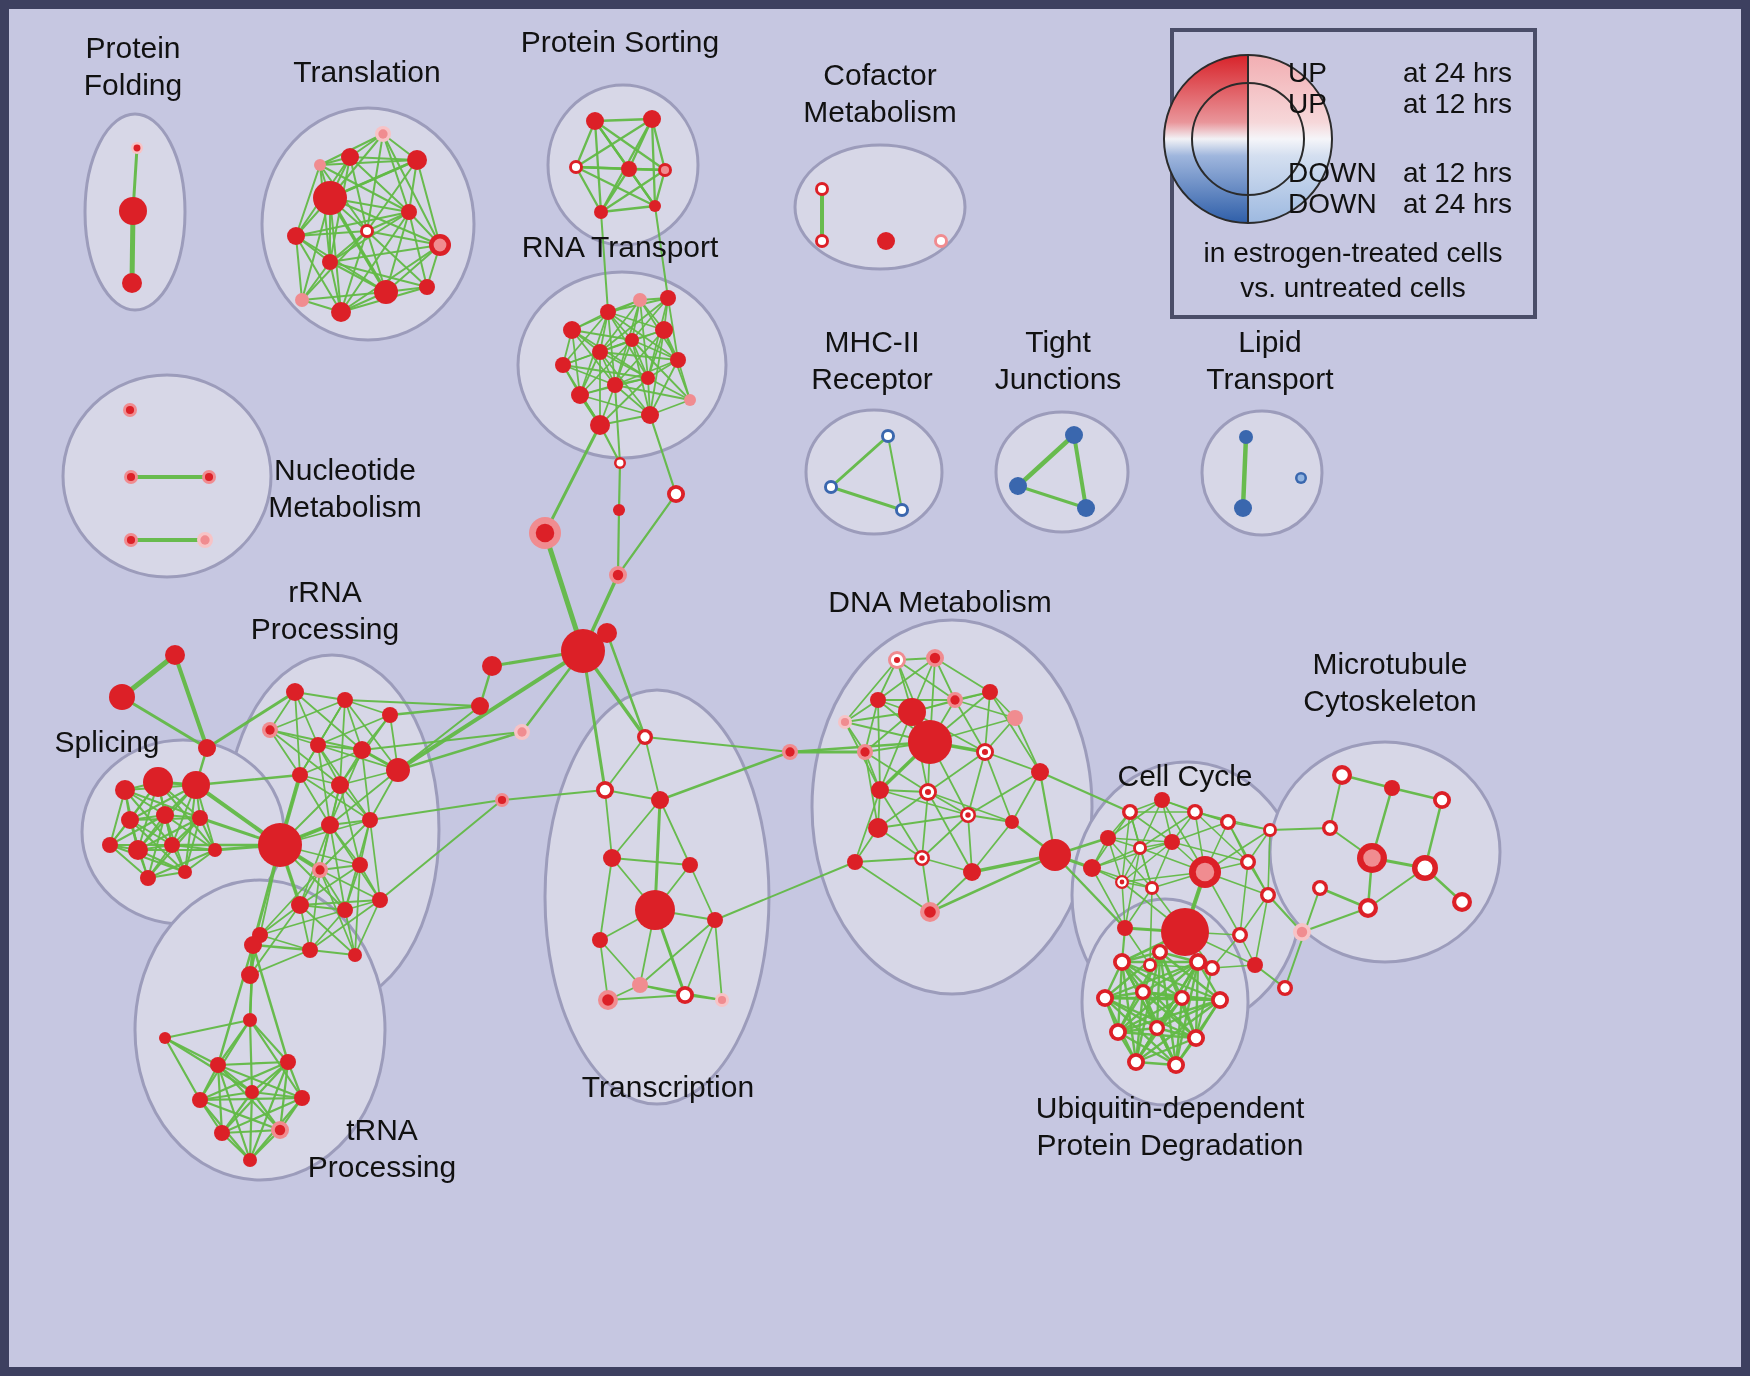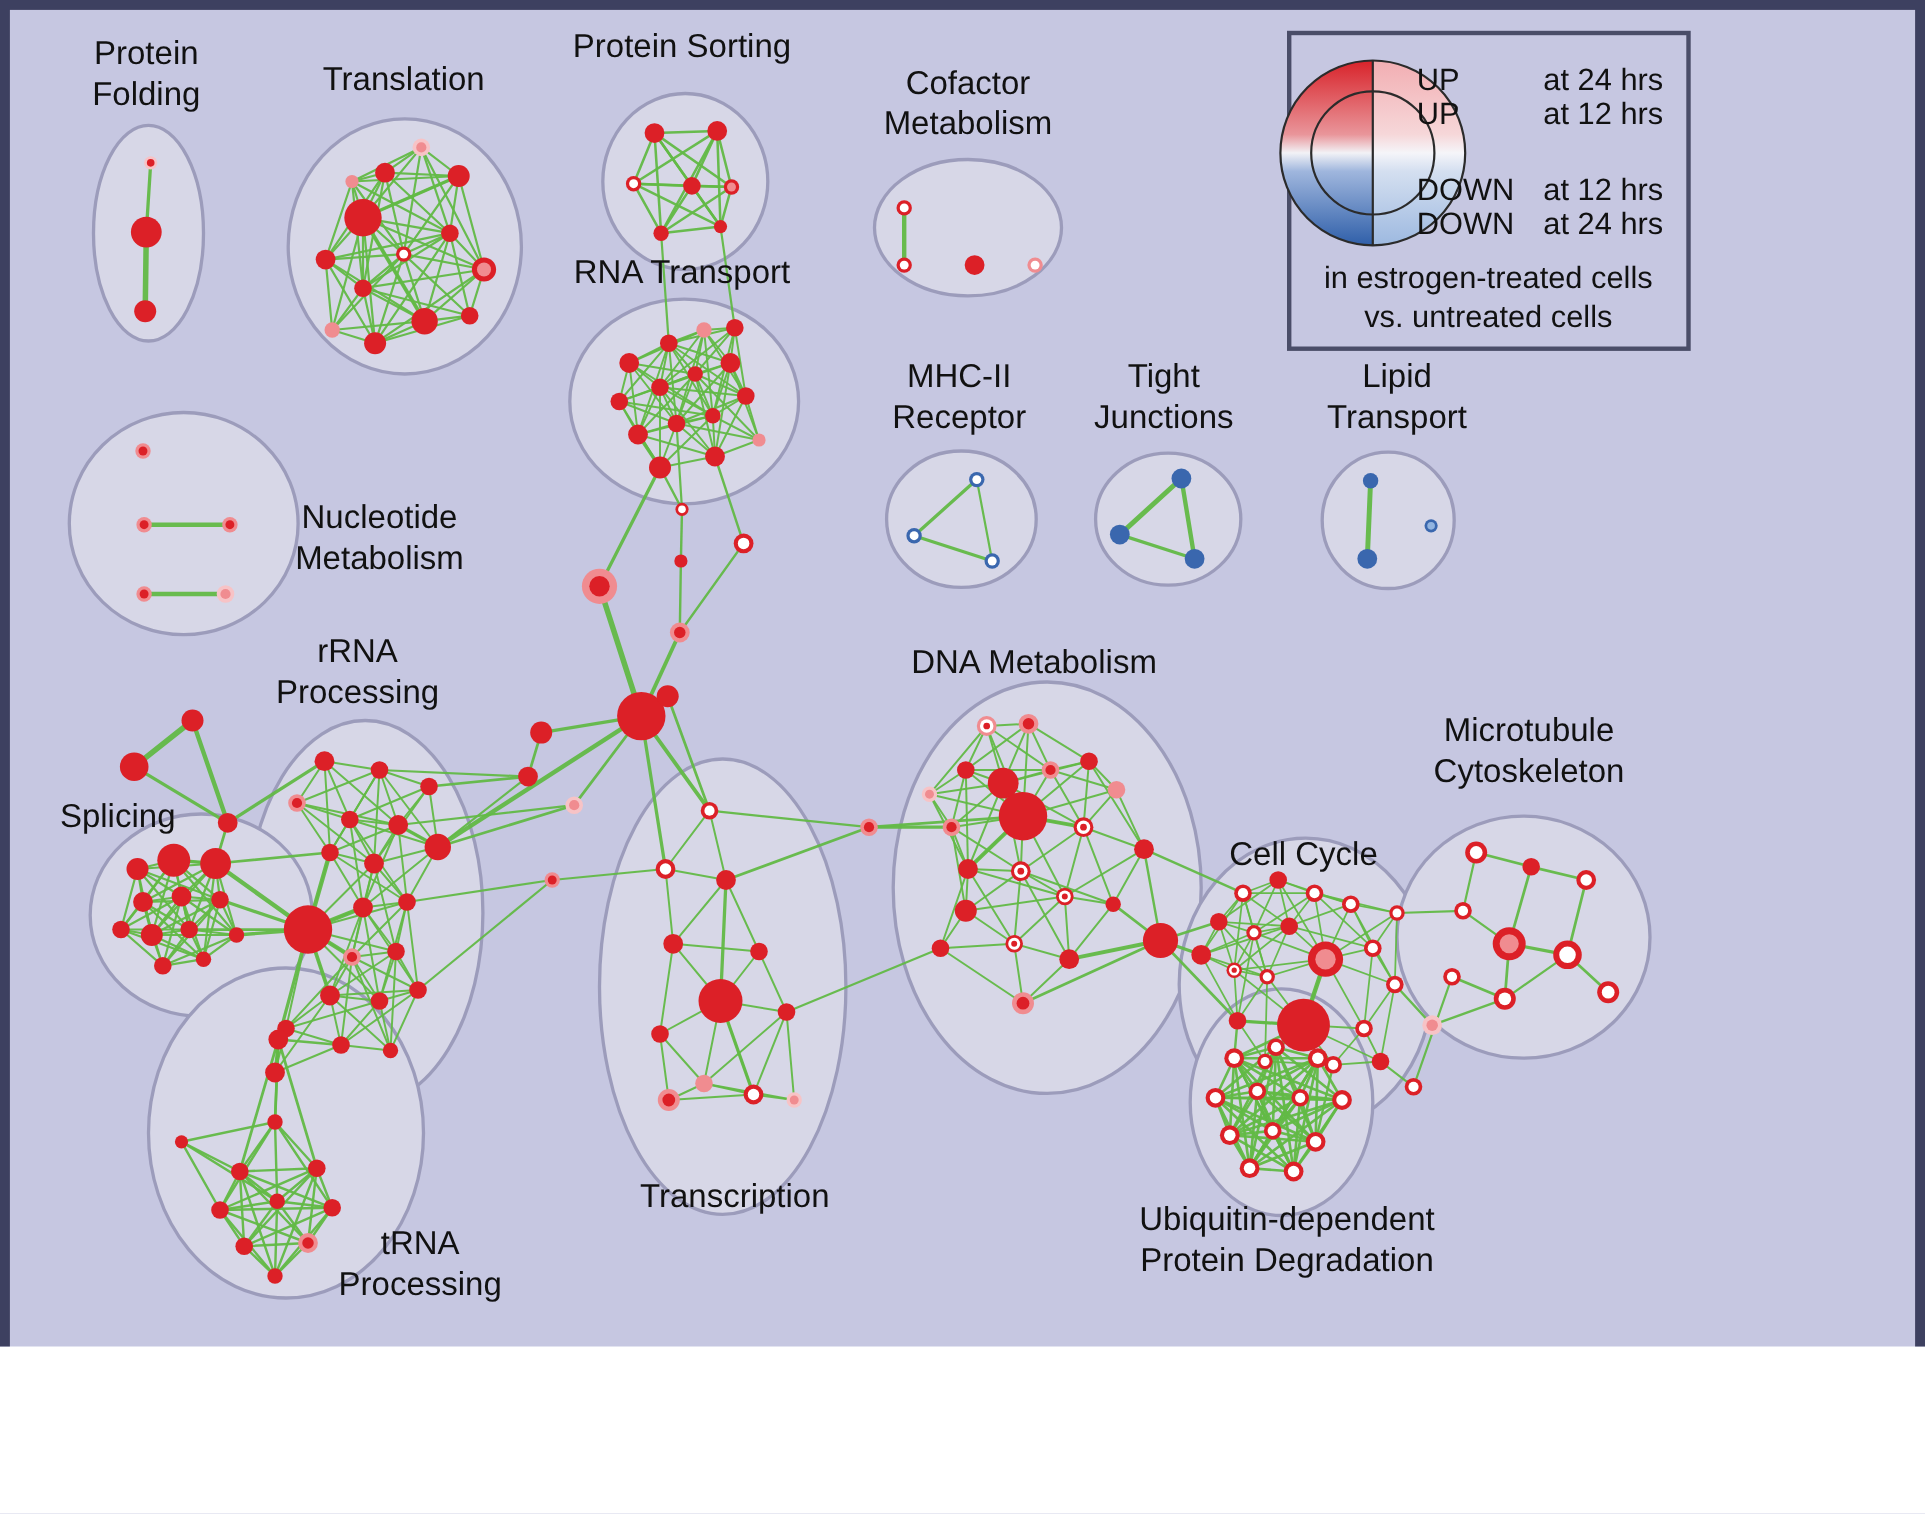--- a/index.html
+++ b/index.html
@@ -1,16 +1,16 @@
 <!DOCTYPE html>
 <html><head>
 <meta charset="utf-8">
 <style>
   html,body{margin:0;padding:0;background:#ffffff;font-family:"Liberation Sans",sans-serif;}
-  #stage{width:1750px;height:1224px;position:relative;text-decoration:underline;}
+  #stage{width:1750px;height:1376px;position:relative;text-decoration:underline;}
   svg{display:block;}
   text{font-family:"Liberation Sans",sans-serif;}
 </style>
 </head>
 <body>
 
 <div id="stage">
   <svg id="net" width="1750" height="1376" viewBox="0 0 1750 1376">
     <defs>
       <linearGradient id="gradStrong" gradientUnits="userSpaceOnUse" x1="0" y1="55" x2="0" y2="223">

